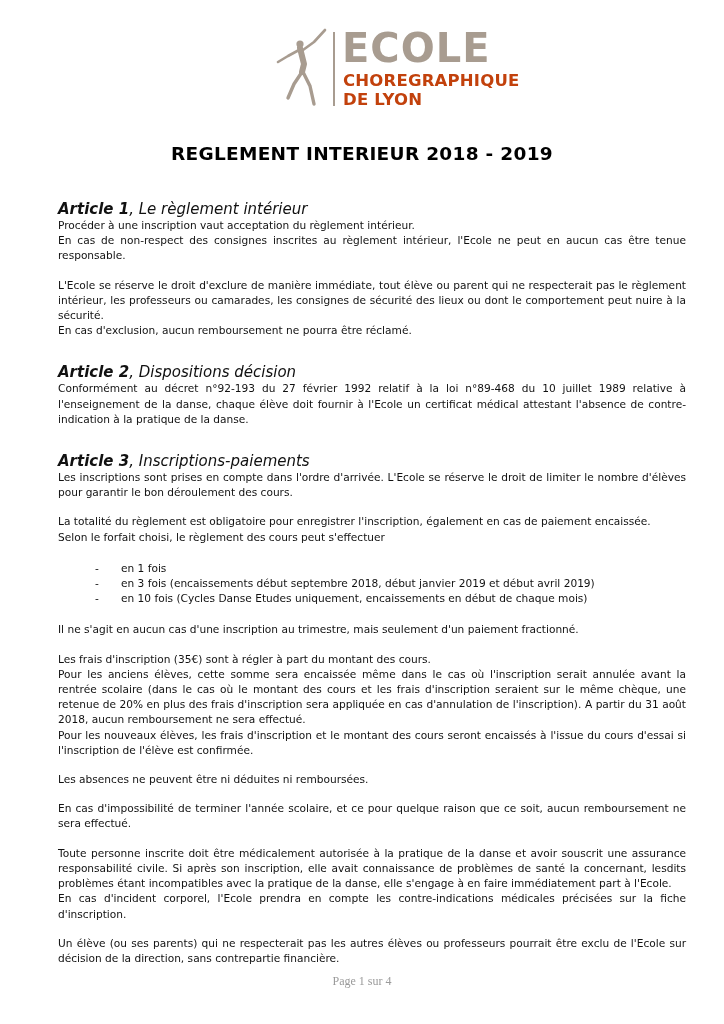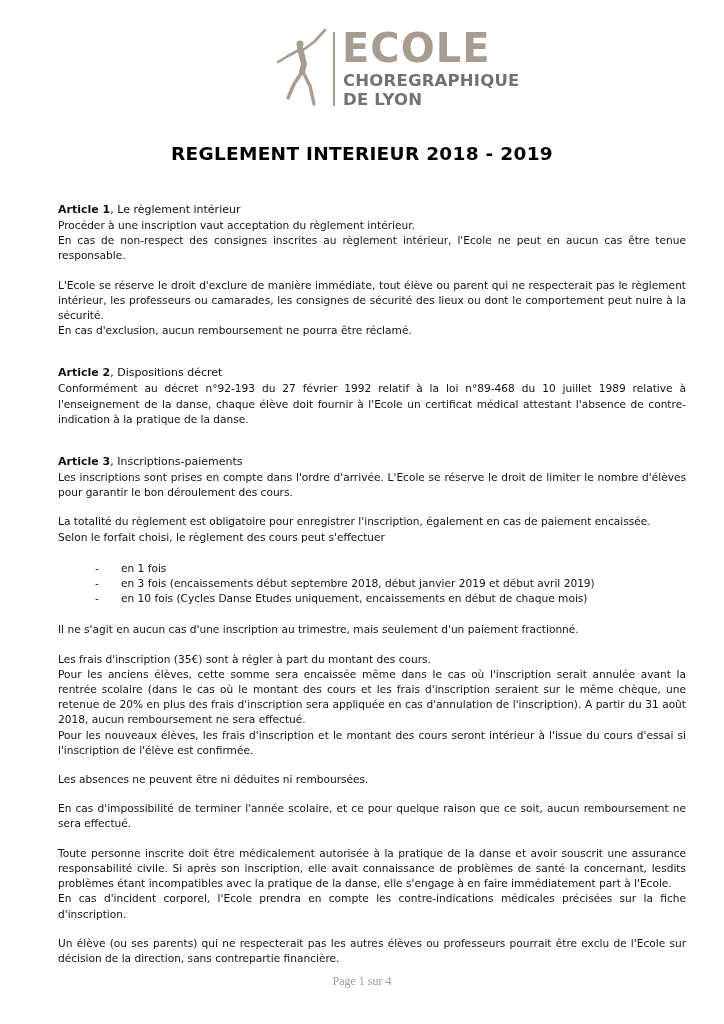--- a/index.html
+++ b/index.html
@@ -4,32 +4,32 @@
 <style>
   html, body { margin: 0; padding: 0; background: #ffffff; }
   body { width: 724px; height: 1024px; position: relative; overflow: hidden;
          font-family: "DejaVu Sans", sans-serif; color: #111; }
   .logo { position: absolute; left: 276px; top: 28px; width: 230px; height: 88px; }
   .logo .dancer { position: absolute; left: 0; top: 0; width: 56px; height: 86px; }
   .logo .bar { position: absolute; left: 57px; top: 4px; width: 2px; height: 74px; background: #a89c90; }
   .logo .ecole { position: absolute; left: 66px; top: -2px; font-family: "DejaVu Sans", sans-serif;
                  font-weight: bold; font-size: 40px; letter-spacing: 1px; color: #a89c90; line-height: 44px; }
   .logo .sub1, .logo .sub2 { position: absolute; left: 67px; font-weight: bold; font-size: 16.5px;
-                 color: #737373; line-height: 18px; letter-spacing: 0.2px; }
+                 color: #c2410c; line-height: 18px; letter-spacing: 0.2px; }
   .logo .sub1 { top: 44px; }
   .logo .sub2 { top: 63px; }
 
   .title { position: absolute; left: 0; width: 724px; top: 143px; text-align: center;
            font-family: "DejaVu Sans", sans-serif; font-weight: bold; font-size: 18.5px;
            letter-spacing: 0.3px; color: #000; }
 
   .content { position: absolute; left: 58px; top: 201px; width: 628px;
              font-family: "DejaVu Sans", sans-serif; font-size: 10.6px; line-height: 15.2px;
              color: #111; }
-  .heading { font-size: 11px; line-height: 17px; margin-top: 0; }
+  .heading { font-size: 15px; line-height: 17px; margin-top: 0; font-style: italic; }
   .heading .num { font-weight: bold; }
   p { margin: 0; text-align: justify; }
   .gap { height: 14px; }
   .gap-lg { height: 26px; }
   ul.dash { list-style: none; margin: 16px; padding: 0; }
   ul.dash li { position: relative; padding-left: 47px; }
   ul.dash li::before { content: "-"; position: absolute; left: 21px; }
   .footer { position: absolute; top: 960px; left: 0; width: 724px; text-align: center;
             font-family: "Liberation Serif", serif; font-size: 12px; color: #9a9a9a; margin-top: 14px; }
 </style>
@@ -65,21 +65,21 @@
     <p>En cas de non-respect des consignes inscrites au règlement intérieur, l'Ecole ne peut en aucun cas être tenue responsable.</p>
     <div class="gap"></div>
     <p>L'Ecole se réserve le droit d'exclure de manière immédiate, tout élève ou parent qui ne respecterait pas le règlement intérieur, les professeurs ou camarades, les consignes de sécurité des lieux ou dont le comportement peut nuire à la sécurité.</p>
     <p>En cas d'exclusion, aucun remboursement ne pourra être réclamé.</p>
   </section>
 
   <div class="gap-lg"></div>
 
   <section>
     <div class="heading">
-      <span class="num">Article 2</span><span>, Dispositions décret</span>
+      <span class="num">Article 2</span><span>, Dispositions décision</span>
     </div>
     <p>Conformément au décret n°92-193 du 27 février 1992 relatif à la loi n°89-468 du 10 juillet 1989 relative à l'enseignement de la danse, chaque élève doit fournir à l'Ecole un certificat médical attestant l'absence de contre-indication à la pratique de la danse.</p>
   </section>
 
   <div class="gap-lg"></div>
 
   <section>
     <div class="heading">
       <span class="num">Article 3</span><span>, Inscriptions-paiements</span>
     </div>
@@ -89,21 +89,21 @@
     <p>Selon le forfait choisi, le règlement des cours peut s'effectuer</p>
     <ul class="dash">
       <li>en 1 fois</li>
       <li>en 3 fois (encaissements début septembre 2018, début janvier 2019 et début avril 2019)</li>
       <li>en 10 fois (Cycles Danse Etudes uniquement, encaissements en début de chaque mois)</li>
     </ul>
     <p>Il ne s'agit en aucun cas d'une inscription au trimestre, mais seulement d'un paiement fractionné.</p>
     <div class="gap"></div>
     <p>Les frais d'inscription (35€) sont à régler à part du montant des cours.</p>
     <p>Pour les anciens élèves, cette somme sera encaissée même dans le cas où l'inscription serait annulée avant la rentrée scolaire (dans le cas où le montant des cours et les frais d'inscription seraient sur le même chèque, une retenue de 20% en plus des frais d'inscription sera appliquée en cas d'annulation de l'inscription). A partir du 31 août 2018, aucun remboursement ne sera effectué.</p>
-    <p>Pour les nouveaux élèves, les frais d'inscription et le montant des cours seront intérieur à l'issue du cours d'essai si l'inscription de l'élève est confirmée.</p>
+    <p>Pour les nouveaux élèves, les frais d'inscription et le montant des cours seront encaissés à l'issue du cours d'essai si l'inscription de l'élève est confirmée.</p>
     <div class="gap"></div>
     <p>Les absences ne peuvent être ni déduites ni remboursées.</p>
     <div class="gap"></div>
     <p>En cas d'impossibilité de terminer l'année scolaire, et ce pour quelque raison que ce soit, aucun remboursement ne sera effectué.</p>
     <div class="gap"></div>
     <p>Toute personne inscrite doit être médicalement autorisée à la pratique de la danse et avoir souscrit une assurance responsabilité civile. Si après son inscription, elle avait connaissance de problèmes de santé la concernant, lesdits problèmes étant incompatibles avec la pratique de la danse, elle s'engage à en faire immédiatement part à l'Ecole.</p>
     <p>En cas d'incident corporel, l'Ecole prendra en compte les contre-indications médicales précisées sur la fiche d'inscription.</p>
     <div class="gap"></div>
     <p>Un élève (ou ses parents) qui ne respecterait pas les autres élèves ou professeurs pourrait être exclu de l'Ecole sur décision de la direction, sans contrepartie financière.</p>
   </section>

